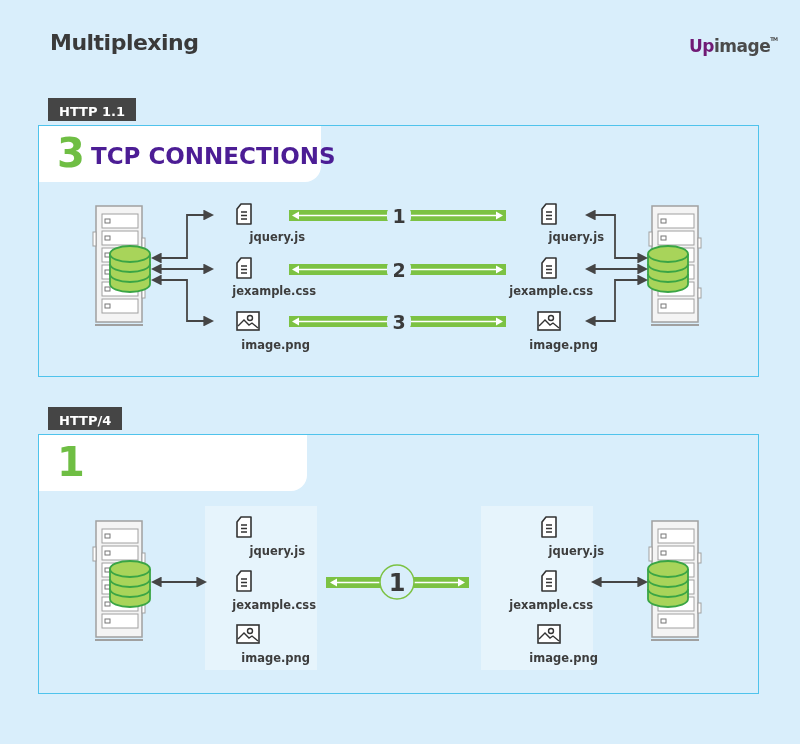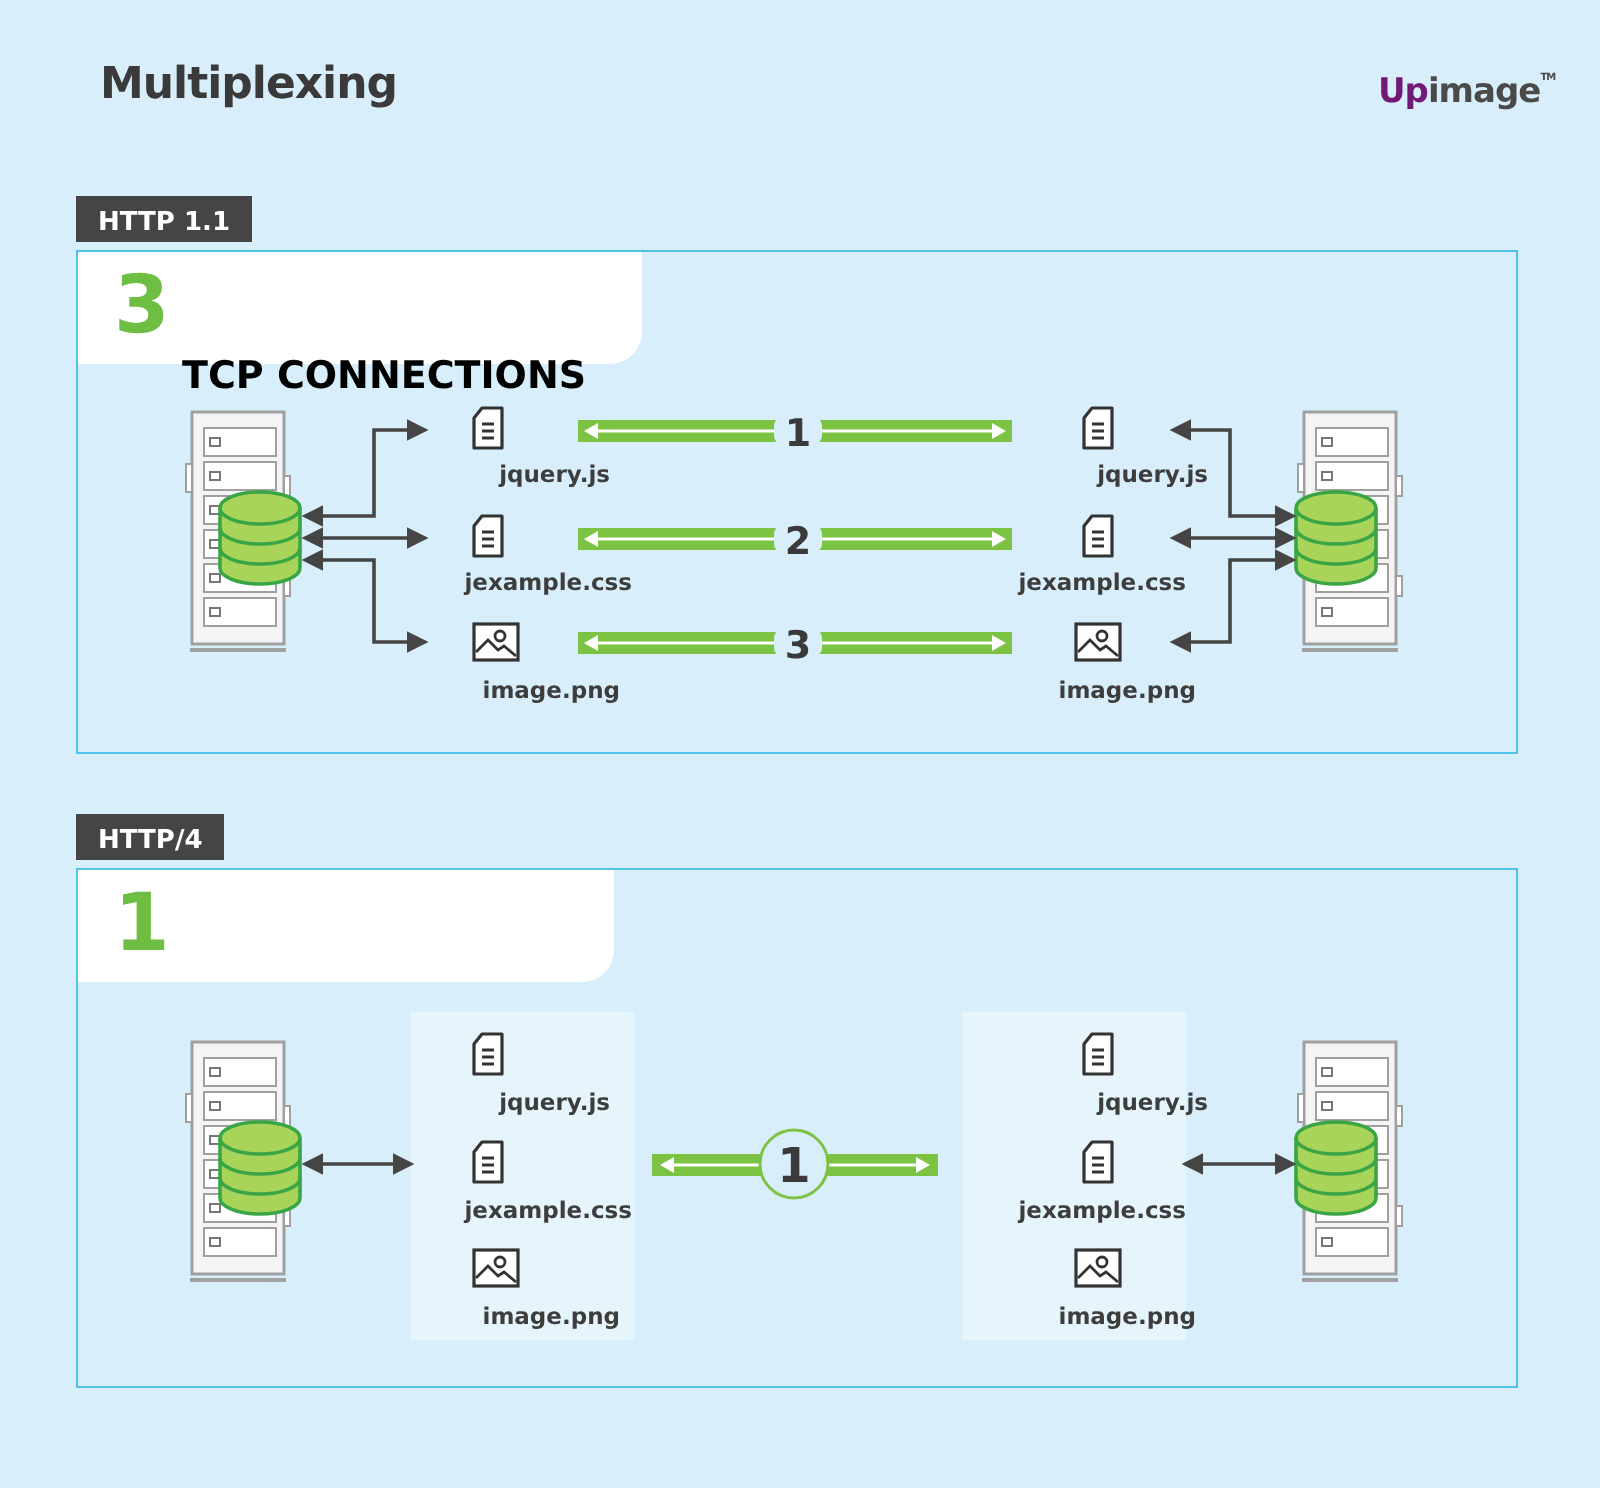--- a/index.html
+++ b/index.html
@@ -1,25 +1,25 @@
 <!DOCTYPE html>
 <html><head>
 <meta charset="utf-8">
 <style>
   html, body { margin:0; padding:0; }
   body { width:800px; height:744px; background:#d9eefb; position:relative; overflow:hidden; font-family:"Liberation Sans", sans-serif; }
   .title { position:absolute; left:50px; top:30px; font-size:22px; font-weight:bold; color:#3a3a3a; font-family:"DejaVu Sans", sans-serif; letter-spacing:-0.5px; }
   .logo { position:absolute; left:689px; top:36px; font-size:17px; font-weight:bold; color:#4a4a4a; font-family:"DejaVu Sans", sans-serif; letter-spacing:-0.5px; }
   .logo .up { color:#701a75; }
   .logo sup { font-size:5px; vertical-align:top; }
-  .tag { position:absolute; left:38px; height:23px; background:#454545; color:#fff; font-weight:bold; font-size:13px; font-family:"DejaVu Sans", sans-serif; line-height:27px; padding:0 11px; box-sizing:border-box; }
+  .tag { position:absolute; left:48px; height:23px; background:#454545; color:#fff; font-weight:bold; font-size:13px; font-family:"DejaVu Sans", sans-serif; line-height:27px; padding:0 11px; box-sizing:border-box; }
   .panel { position:absolute; left:38px; width:721px; border:1.5px solid #4fc3ec; box-sizing:border-box; background:#d9eefb; }
   .panel-head { position:absolute; left:0; top:0; background:#fff; border-bottom-right-radius:16px; height:56px; }
   .bignum { position:absolute; left:18px; top:4px; font-size:40px; font-weight:bold; color:#6fbe44; font-family:"DejaVu Sans", sans-serif; }
-  .headtxt { position:absolute; left:52px; top:17px; font-size:19px; font-weight:bold; color:#000000; font-family:"DejaVu Sans", sans-serif; white-space:nowrap;margin-top:34px; }
+  .headtxt { position:absolute; left:52px; top:17px; font-size:23px; font-weight:bold; color:#4c1d95; font-family:"DejaVu Sans", sans-serif; white-space:nowrap; }
   .fname { position:absolute; font-size:11.5px; font-weight:bold; color:#3d3d3d; font-family:"DejaVu Sans", sans-serif; text-align:right; width:110px; margin-left:-55px; }
   .group-bg { position:absolute; background:#e6f4fc; }
   svg.abs { position:absolute; left:0; top:0; }
 </style>
 </head>
 <body>
 
 <div class="title">Multiplexing</div>
 <div class="logo"><span class="up">Up</span><span>image</span><sup>TM</sup></div>
 

